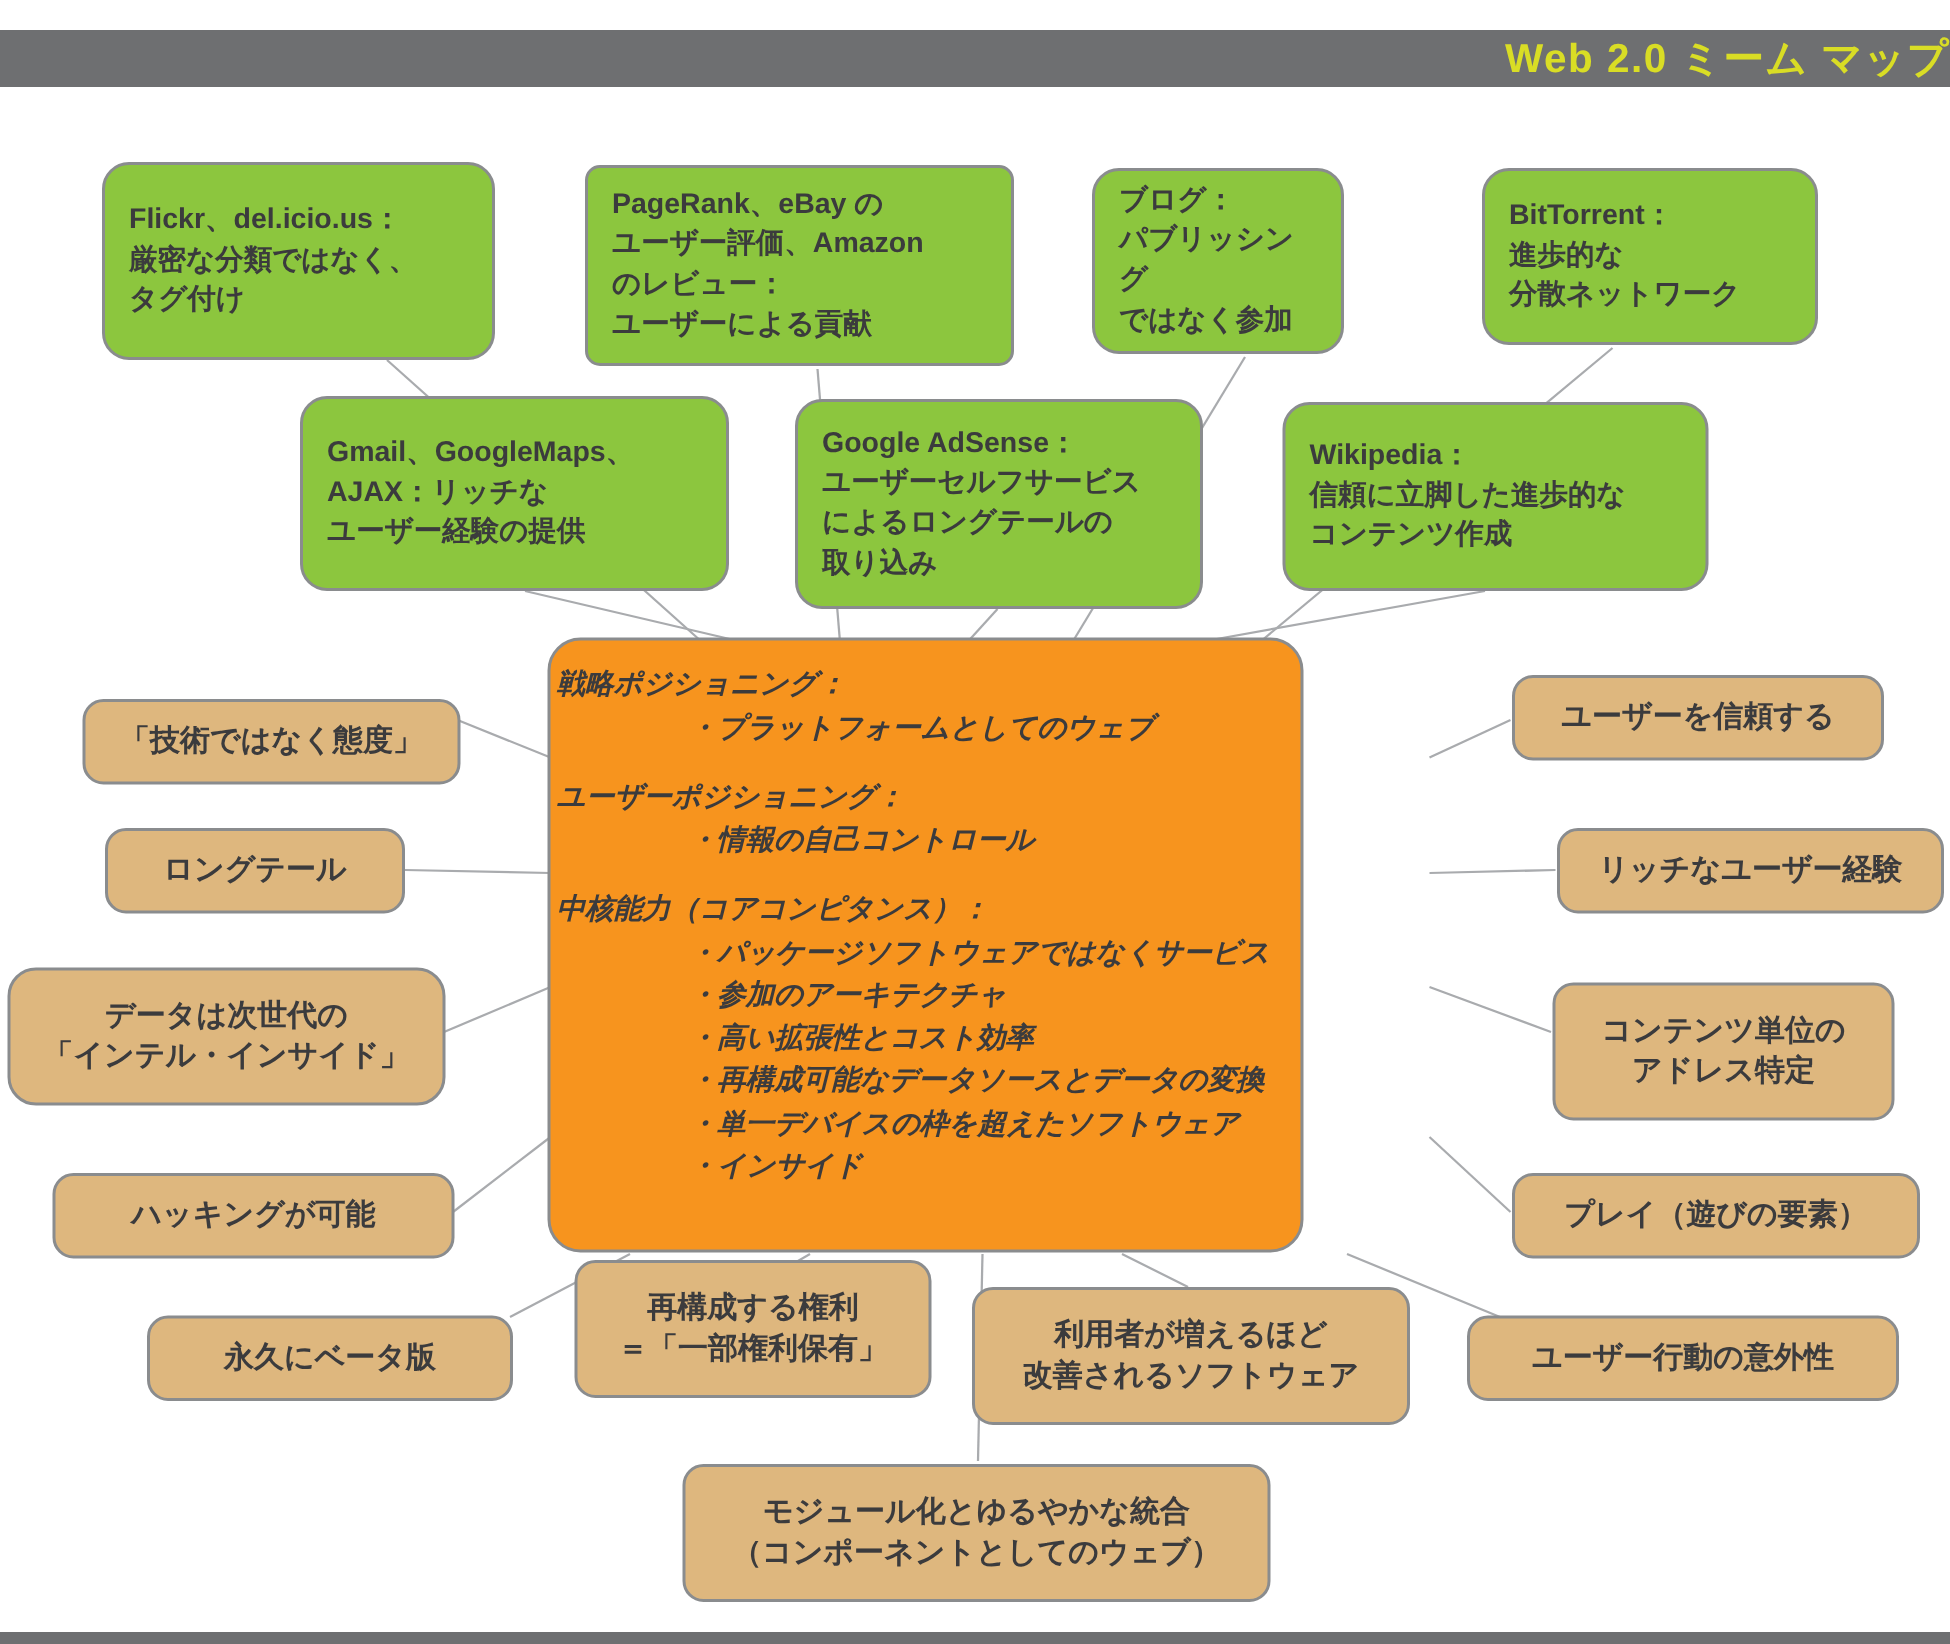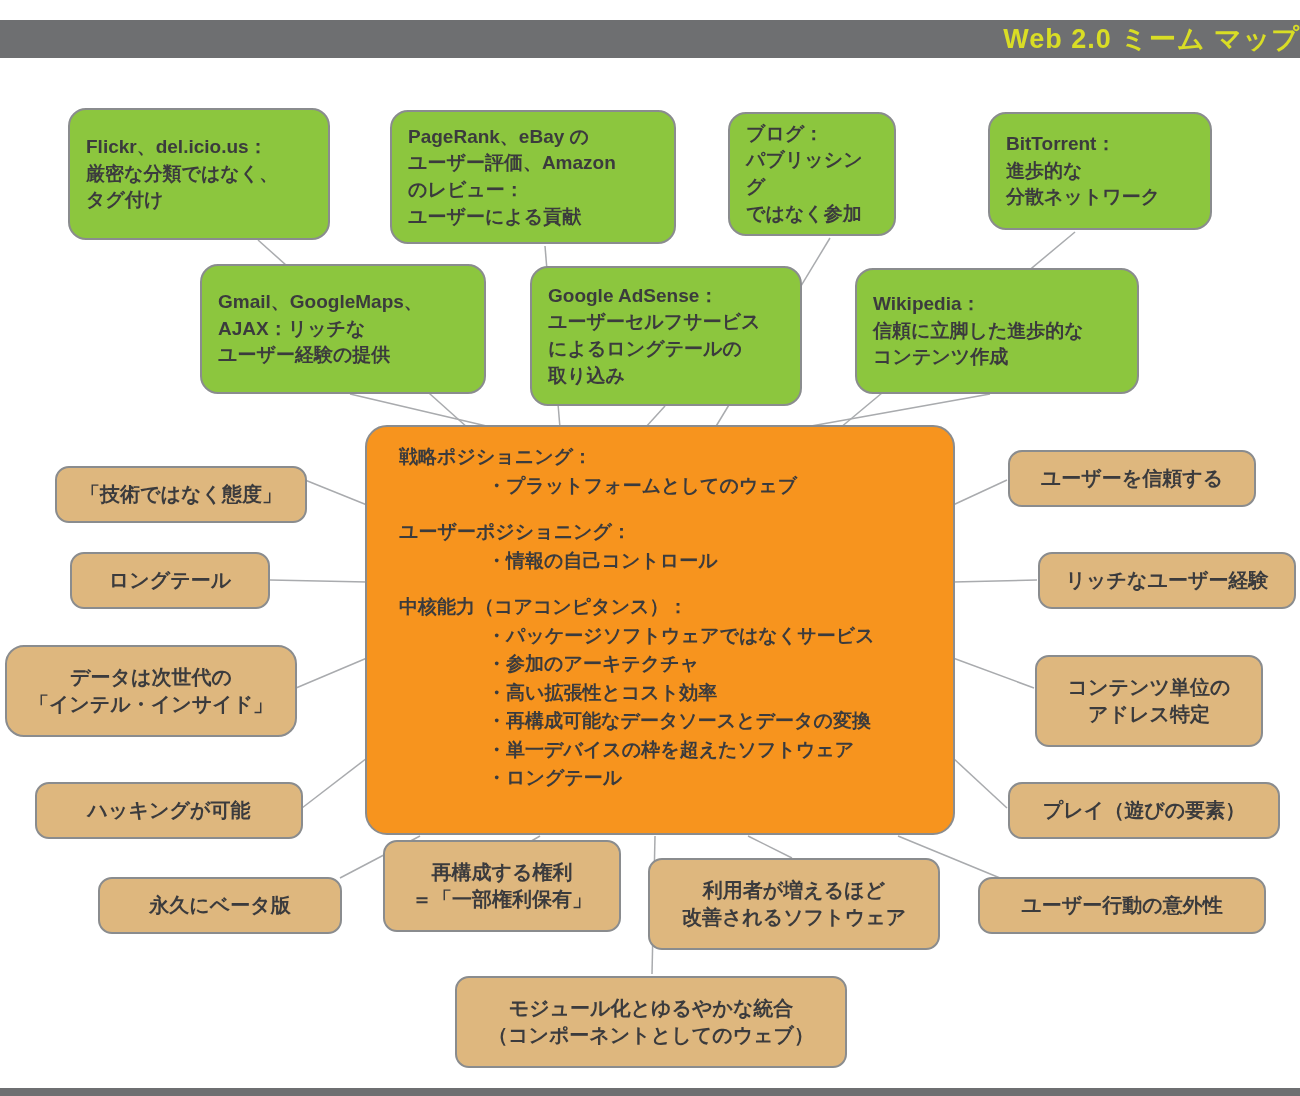--- a/index.html
+++ b/index.html
@@ -52,35 +52,36 @@
 
   .principle {
     background: var(--principle-fill, #deb77e);
     border-radius: 14px;
     font-size: 20px; line-height: 1.35;
     padding: 6px 10px;
     justify-content: center; text-align: center;
   }
 
   .center-box {
-    left: 365px; top: 425px; width: 590px; height: 410px;
+    left: 365px; top: 425px; width: 504px; height: 410px;
     background: var(--center-fill, #f7941e);
     border-radius: 22px;
     align-items: flex-start;
-    padding: 16px 32px;
+    padding: 16px 4px;
     font-size: 19px;
+    font-style: italic;
   }
   .section { margin-bottom: 18px; }
   .section:last-child { margin-bottom: 0; }
   .sec-heading { line-height: 1.5; }
   .sec-item { padding-left: 88px; line-height: 1.5; }
 
   
   .n-flickr    { left: 68px;  top: 108px; width: 262px; height: 132px; }
-  .n-pagerank  { left: 390px; top: 110px; width: 286px; height: 134px; }
+  .n-pagerank  { left: 390px; top: 110px; width: 286px; height: 134px; border-radius: 10px; }
   .n-blog      { left: 728px; top: 112px; width: 168px; height: 124px; }
   .n-bittorrent{ left: 988px; top: 112px; width: 224px; height: 118px; }
   .n-gmail     { left: 200px; top: 264px; width: 286px; height: 130px; }
   .n-adsense   { left: 530px; top: 266px; width: 272px; height: 140px; }
   .n-wikipedia { left: 855px; top: 268px; width: 284px; height: 126px; }
 
   
   .p-attitude { left: 55px;   top: 450px; width: 252px; height: 57px; margin-top: 16px; }
   .p-longtail { left: 70px;   top: 552px; width: 200px; height: 57px; }
   .p-data     { left: 5px;    top: 645px; width: 292px; height: 92px; border-radius: 19px; }
@@ -179,21 +180,21 @@
           <div class="sec-heading">ユーザーポジショニング：</div>
           <div class="sec-item">・情報の自己コントロール</div>
         </div>
         <div class="section">
           <div class="sec-heading">中核能力（コアコンピタンス）：</div>
           <div class="sec-item">・パッケージソフトウェアではなくサービス</div>
           <div class="sec-item">・参加のアーキテクチャ</div>
           <div class="sec-item">・高い拡張性とコスト効率</div>
           <div class="sec-item">・再構成可能なデータソースとデータの変換</div>
           <div class="sec-item">・単一デバイスの枠を超えたソフトウェア</div>
-          <div class="sec-item">・ロングテール</div>
+          <div class="sec-item">・インサイド</div>
         </div>
       </div>
   </div>
 
   <div class="box principle p-attitude">
     <span class="btext">「技術ではなく態度」</span>
   </div>
   <div class="box principle p-longtail">
     <span class="btext">ロングテール</span>
   </div>

